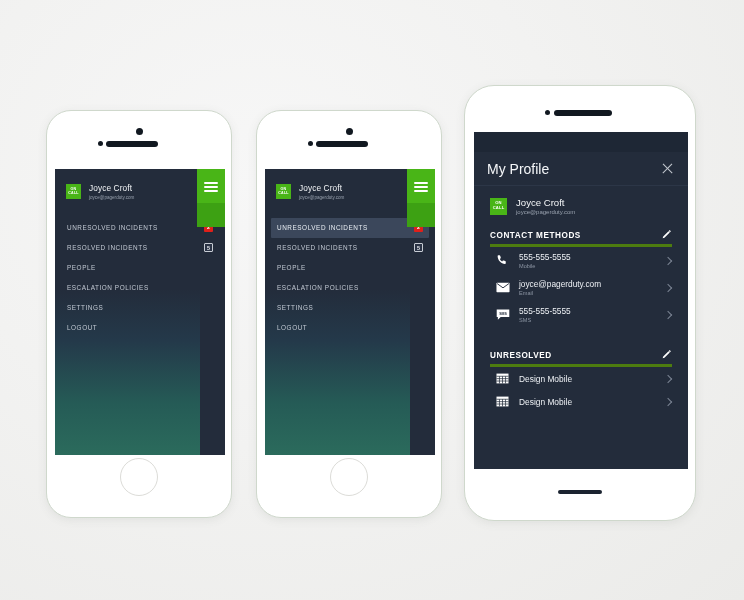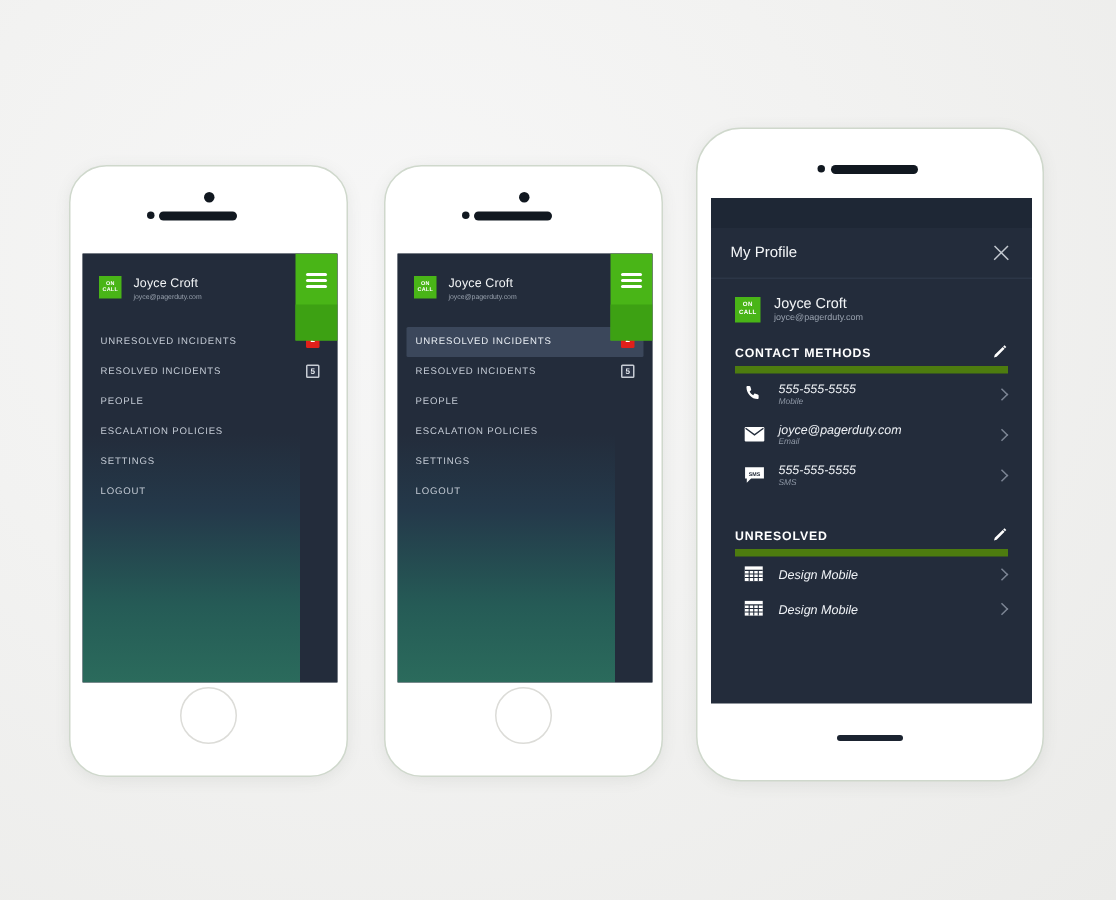--- a/index.html
+++ b/index.html
@@ -149,21 +149,21 @@
   .badge.red { background: #e0201a; }
   .badge.neutral { background: #2b3446; border: 1px solid #c7ccd4; color: #e9edf2; }
 
   
   .prof-statusbar { height: 20px; background: #1e2735; }
   .prof-header {
     height: 34px; display: flex; align-items: center;
     padding: 0 14px 0 13px; border-bottom: 1px solid #2c3647;
     background: #232c3b;
   }
-  .prof-header .title { color: #f4f6f8; font-size: 10px; flex: 1 1 auto; }
+  .prof-header .title { color: #f4f6f8; font-size: 14px; flex: 1 1 auto; }
   .close-x {
     width: 13px; height: 13px; position: relative; opacity: .85;
   }
   .close-x::before, .close-x::after {
     content: ""; position: absolute; left: 0; top: 6px;
     width: 13px; height: 1.3px; background: #dfe4ea;
   }
   .close-x::before { transform: rotate(45deg); }
   .close-x::after  { transform: rotate(-45deg); }
 
@@ -172,35 +172,35 @@
     width: 17px; height: 17px; font-size: 4.1px; line-height: 4.8px;
   }
   .prof-user-txt { margin-left: 9px; }
   .prof-user-name { color: #f3f5f7; font-size: 9.6px; }
   .prof-user-mail { color: #99a2af; font-size: 6px; margin-top: 1px; }
 
   .section-head {
     display: flex; align-items: flex-end;
     margin: 5px 16px 0 16px;
     padding-bottom: 4px;
-    border-bottom: 5px solid #4d7c0f;
+    border-bottom: 3px solid #4d7c0f;
   }
   .section-head .stitle {
     color: #ffffff; font-size: 8.2px; font-weight: bold;
     letter-spacing: .55px; flex: 1 1 auto;
   }
   .pencil { width: 11px; height: 11px; position: relative; }
   .pencil svg { display: block; }
 
   .row {
     display: flex; align-items: center;
     padding: 5px 16px 5px 22px;
   }
   .row .ricon { width: 16px; flex: 0 0 auto; display:flex; align-items:center; }
-  .row .rtxt { flex: 1 1 auto; margin-left: 7px; min-width: 0; font-style: italic; }
+  .row .rtxt { flex: 1 1 auto; margin-left: 7px; min-width: 0; }
   .row .rvalue { color: #eef1f5; font-size: 8.3px; }
   .row .rsub { color: #8d96a4; font-size: 5.6px; margin-top: 1px; }
   .chev-right {
     width: 8px; height: 8px; position: relative; flex: 0 0 auto;
   }
   .chev-right::after {
     content: ""; position: absolute; left: 1px; top: 1.5px;
     width: 5px; height: 5px;
     border-top: 1.2px solid #7c8594; border-right: 1.2px solid #7c8594;
     transform: rotate(45deg);

